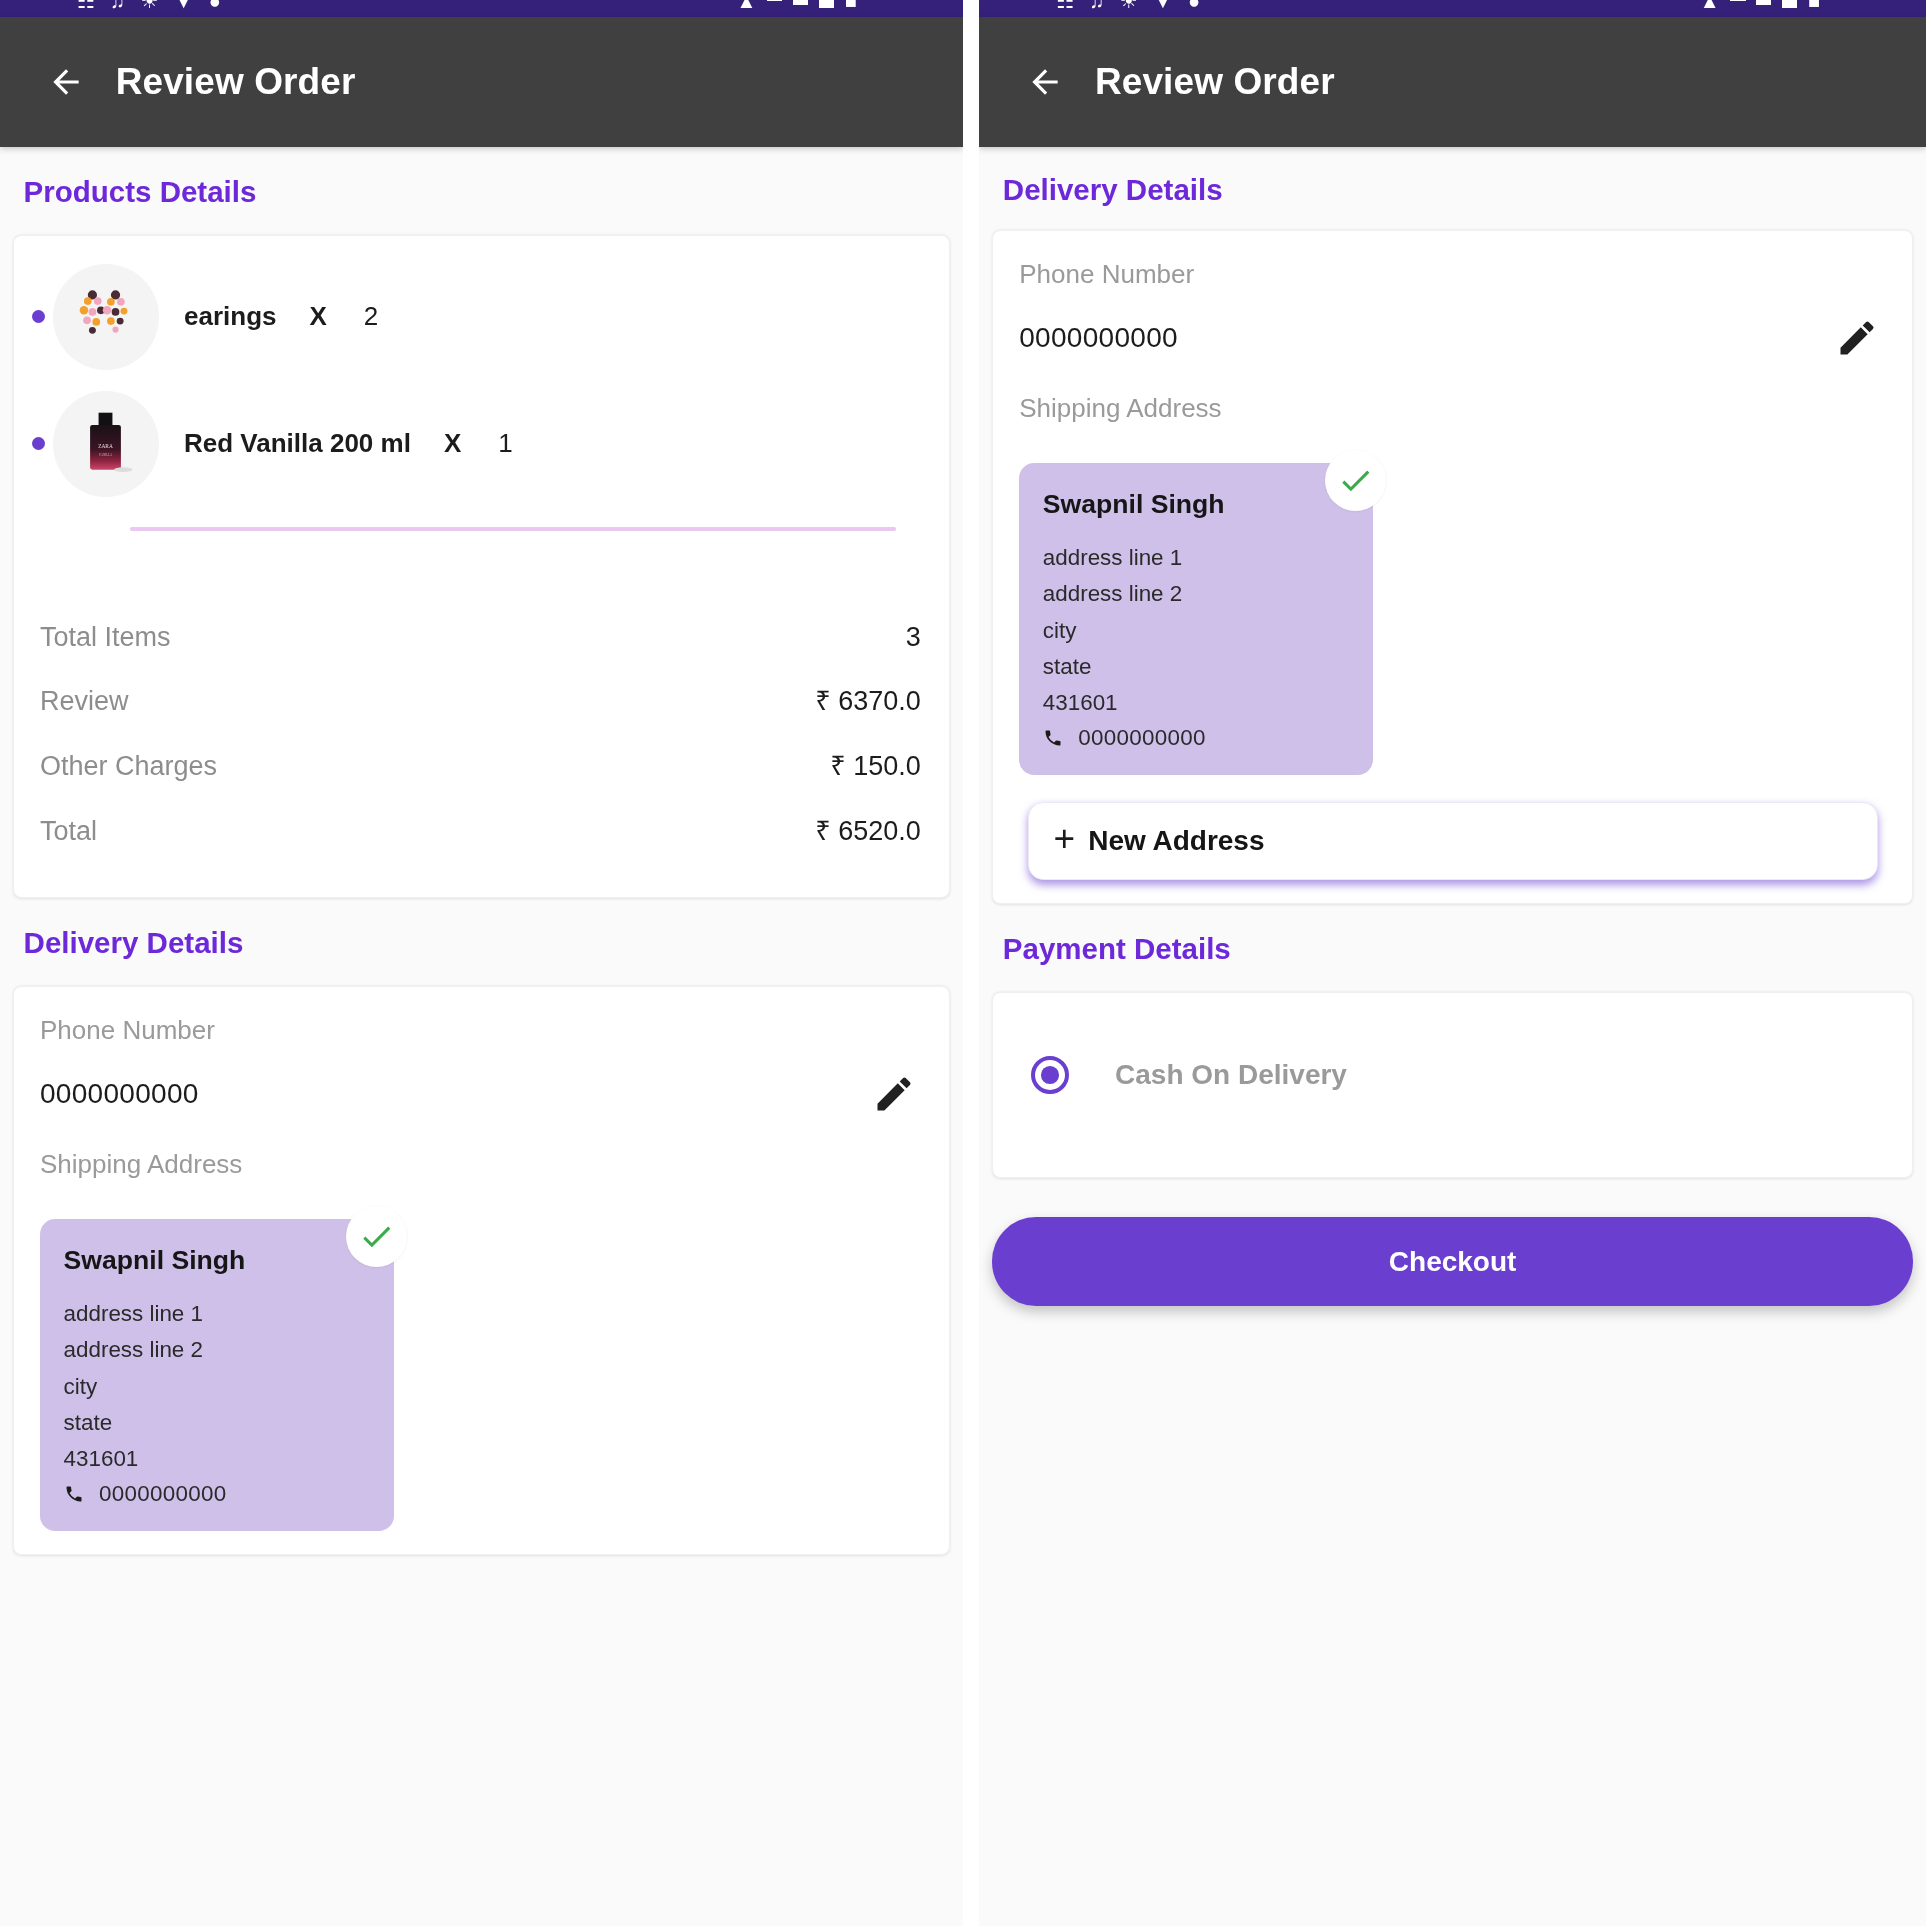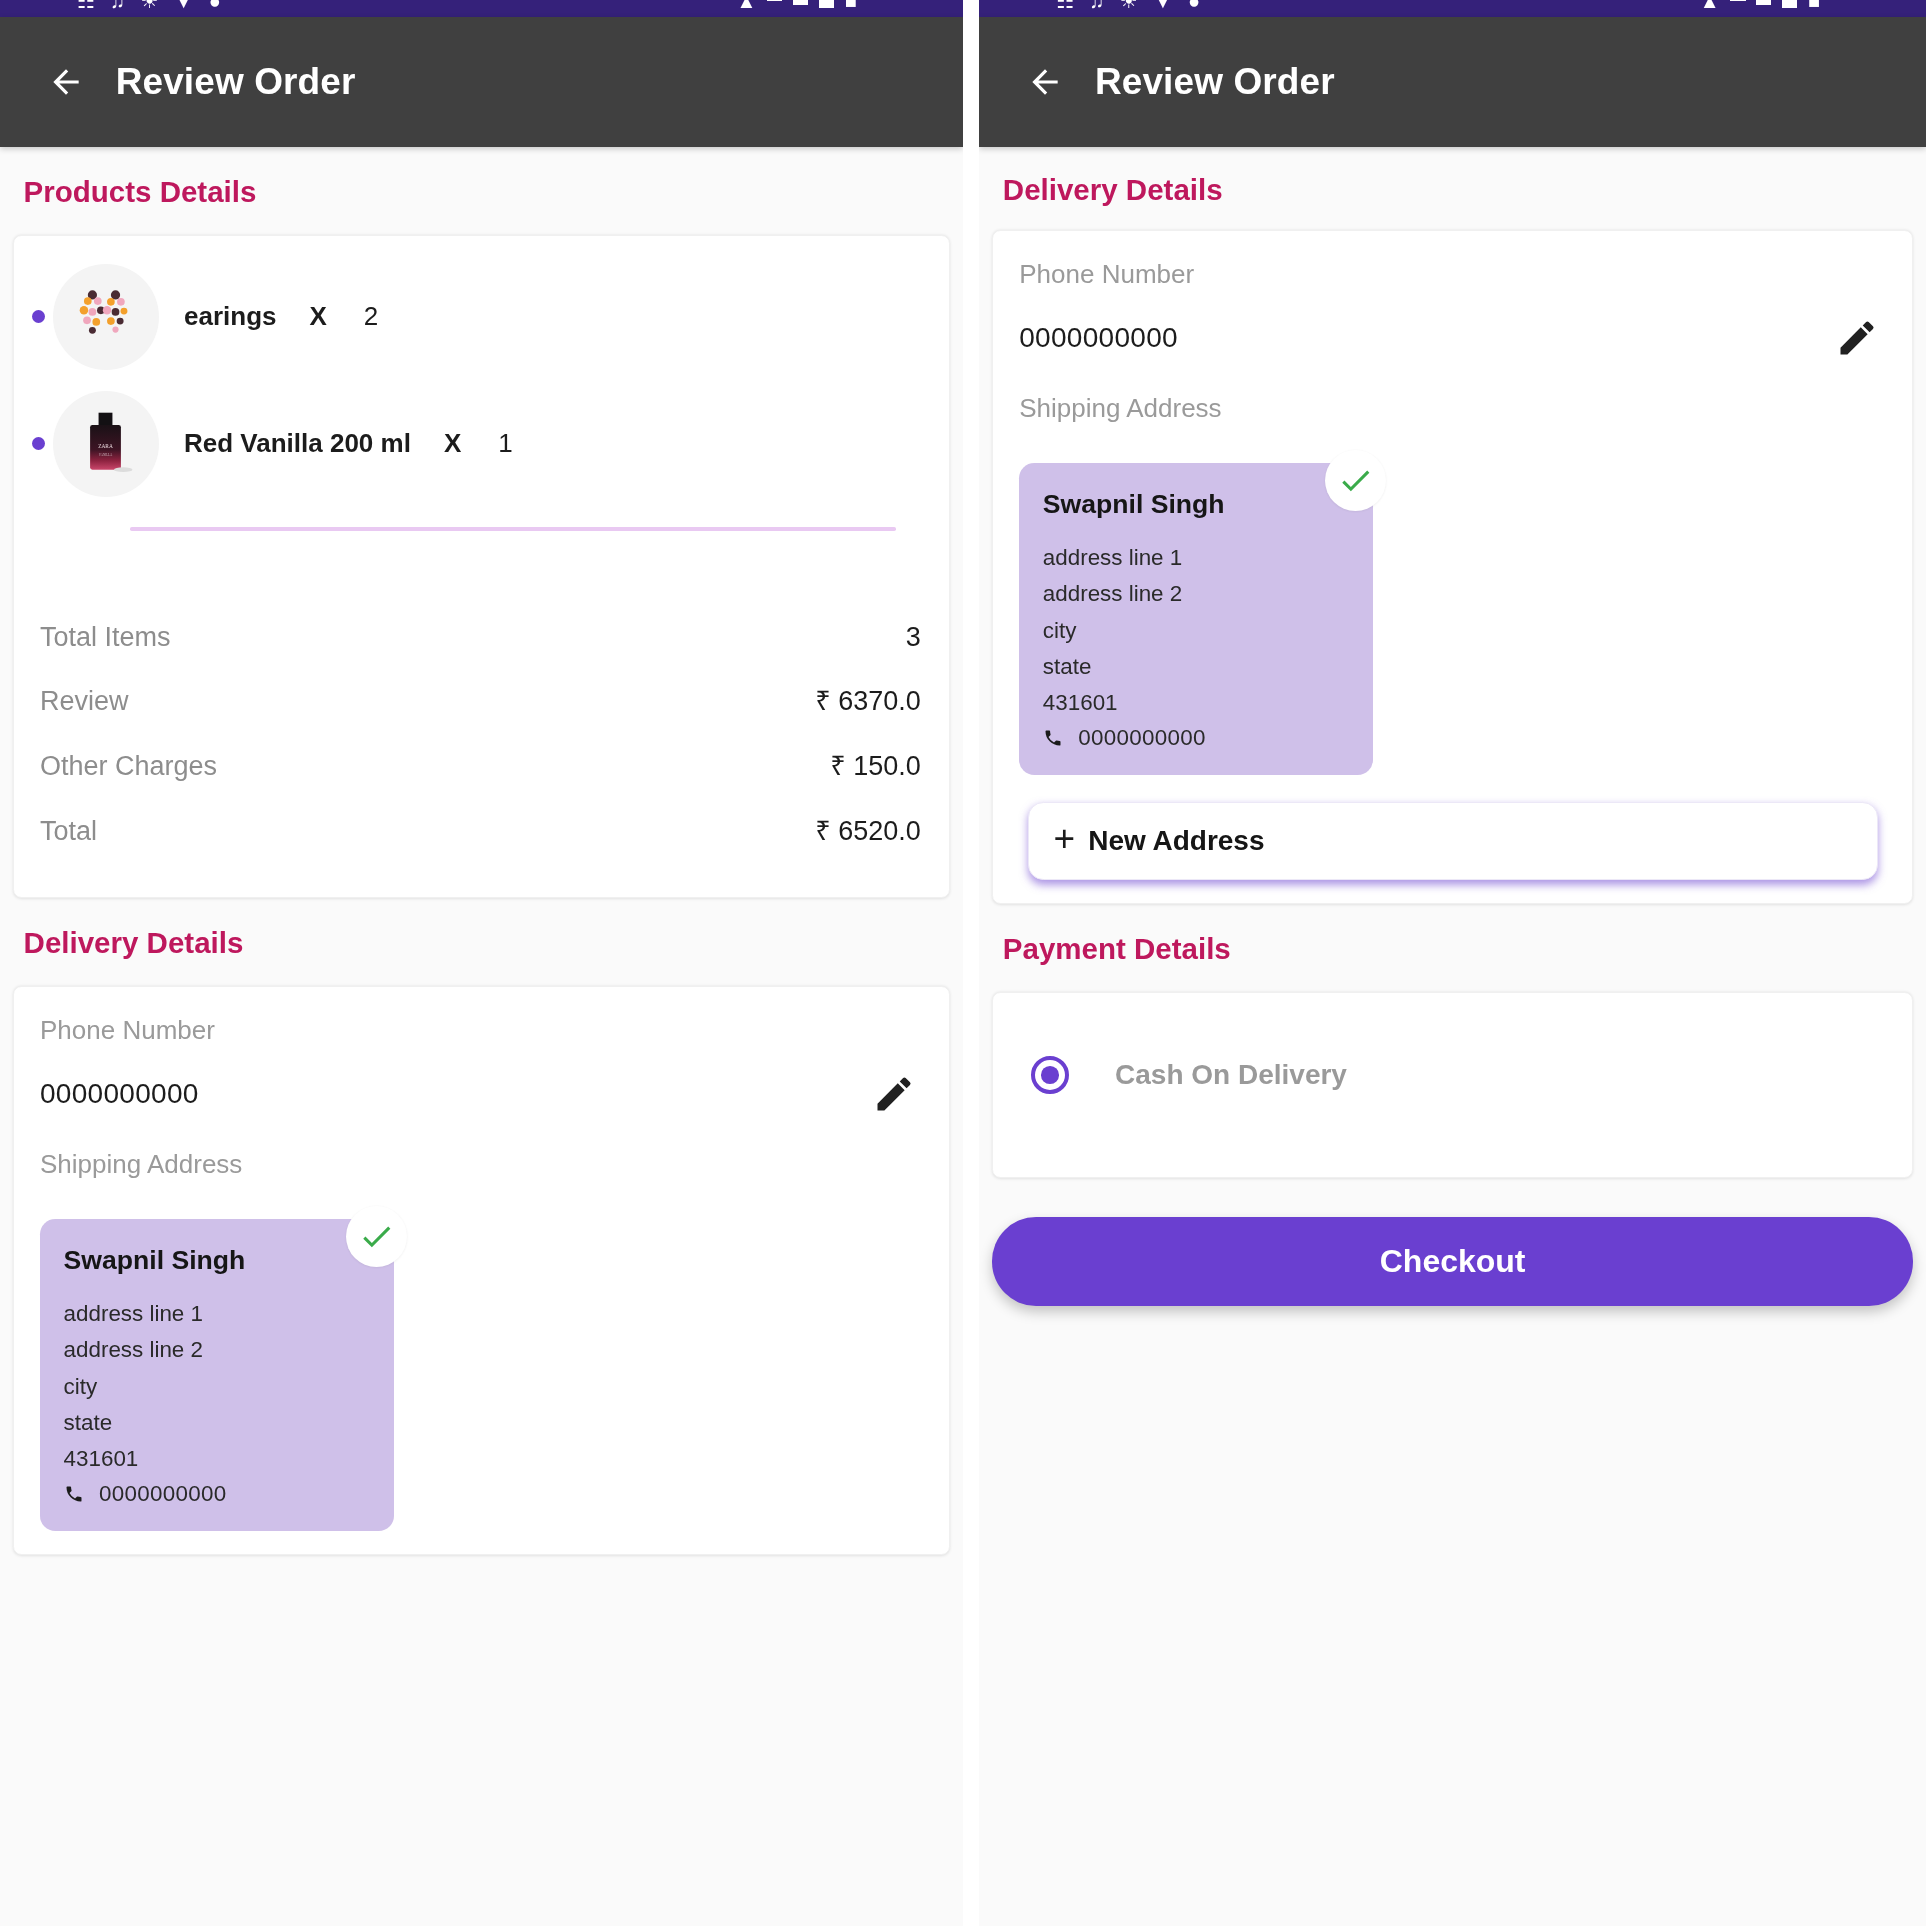--- a/index.html
+++ b/index.html
@@ -48,21 +48,21 @@
     margin-left:17.7px; letter-spacing:0.1px;
   }
 
   
   .body {
     flex:1 1 auto; overflow:hidden; background:#fafafa;
     display:flex; flex-direction:column;
   }
 
   .section-title {
-    color:#be185d; font-size:29.5px; font-weight:bold;
+    color:#6d28d9; font-size:29.5px; font-weight:bold;
     padding:28px 0 26px 23.6px;
   }
   .section-title.tight { padding-top:26px; padding-bottom:23.6px; }
 
   .card {
     background:#ffffff;
     border-radius:8.3px;
     margin:0 13px;
     box-shadow:0 0.6px 3px rgba(0,0,0,0.10);
     border:0.6px solid #f0f0f0;
@@ -156,21 +156,21 @@
 
   
   .checkout-btn {
     margin:39px 13px 0 13px;
     height:89px; border-radius:44px;
     background:#6a3fd0;
     display:flex; align-items:center; justify-content:center;
     box-shadow:0 5.9px 13px rgba(0,0,0,0.22);
     cursor:pointer;
   }
-  .checkout-label { color:#ffffff; font-size:32px; font-weight:bold; }
+  .checkout-label { color:#ffffff; font-size:28px; font-weight:bold; }
   .spacer-md { height:41px; }
 </style>
 </head>
 <body>
 
 <div class="screens">
 
   <div class="screen left">
 
     <div class="statusbar">

